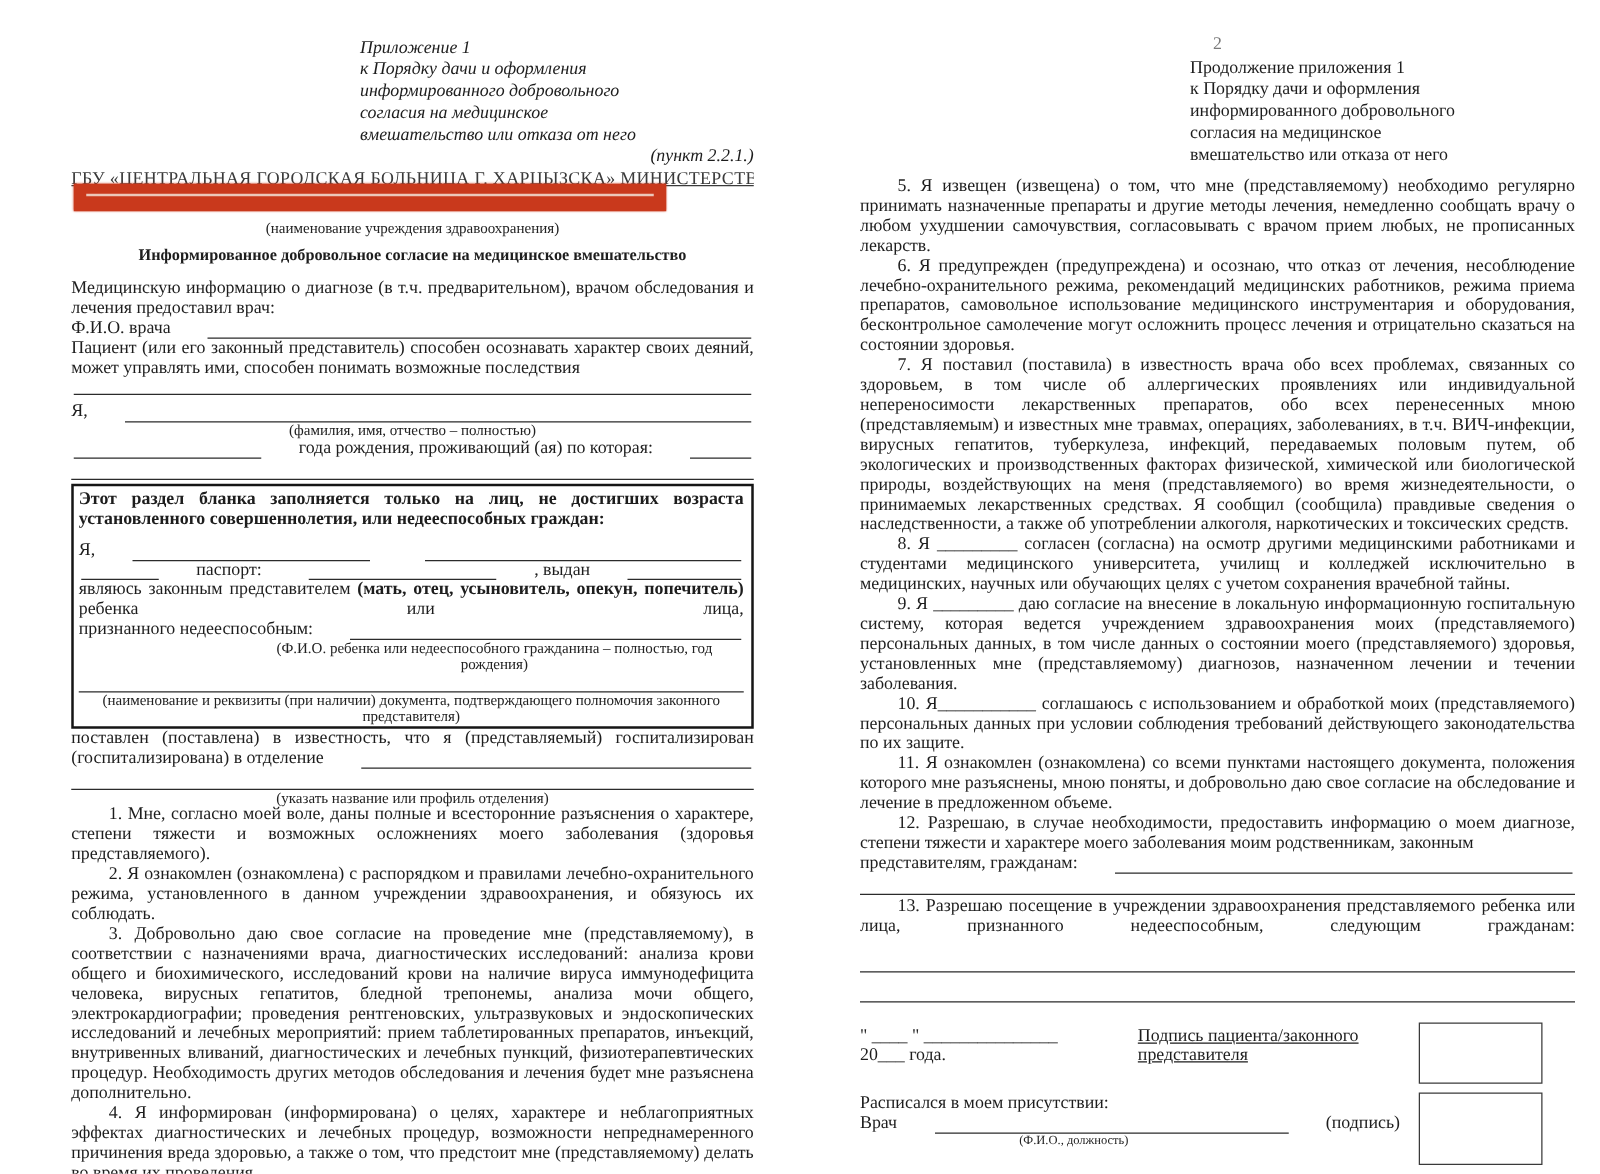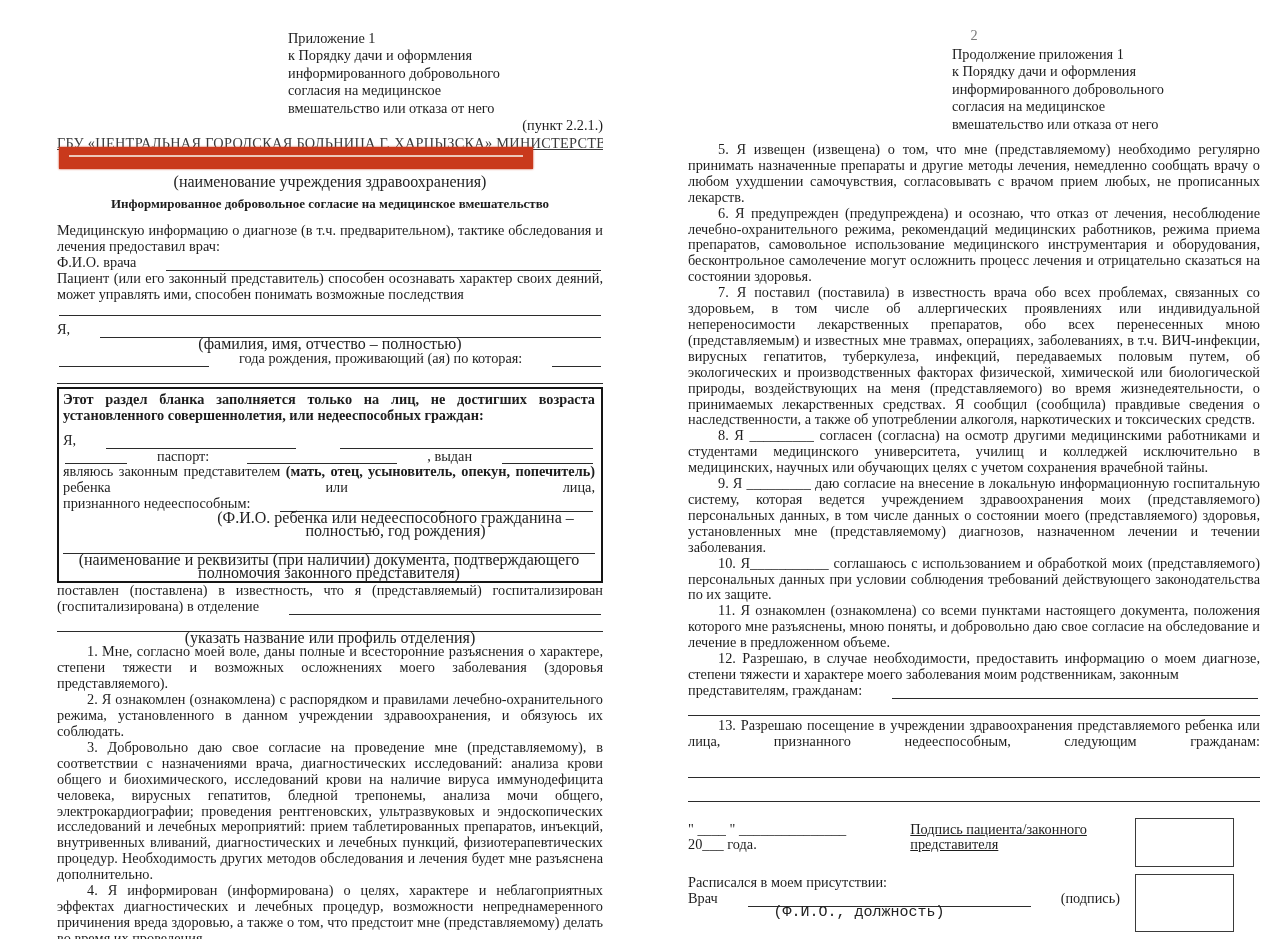--- a/index.html
+++ b/index.html
@@ -7,34 +7,34 @@
     width:1280px;height:939px;background:#ffffff;position:relative;overflow:hidden;
     font-family:"Liberation Serif","DejaVu Serif",serif;color:#1d1d1d;
     font-size:14.3px;line-height:15.9px;
   }
   .page{position:absolute;top:0;}
   .page-left{left:57px;width:546px;}
   .page-right{left:688px;width:572px;}
 
   
   .hdr{width:315px;margin-left:auto;margin-top:30px;}
-  .hdr div{line-height:17.4px;}
+  .hdr div{line-height:17.4px;font-style:italic;}
   .hdr .last{text-align:right;}
   .hdr-right{width:308px;margin-left:auto;margin-top:4px;}
   .hdr-right div{line-height:17.4px;}
 
   .pagenum{text-align:center;color:#7a7a7a;margin-top:28px;line-height:14px;}
 
   
   .redact-wrap{position:relative;height:40px;margin-top:2px;}
   .redact-text{white-space:nowrap;overflow:hidden;text-decoration:underline;color:#3a3a3a;letter-spacing:.3px;}
   .redact-bar{position:absolute;left:2px;top:11px;width:474px;height:22px;background:#c9391c;box-shadow:0 0 2px #c9391c;}
   .redact-bar::after{content:"";position:absolute;left:10px;right:10px;top:8px;height:2px;background:#ecc7b9;}
 
-  .cap{font-size:16px;text-align:center;line-height:12.5px;color:#222;}
+  .cap{font-size:12px;text-align:center;line-height:12.5px;color:#222;}
   .title{font-weight:bold;text-align:center;font-size:13px;line-height:19px;margin:5px 0 10px 0;}
 
   .jp{text-align:justify;}
   .jl{text-align:justify;text-align-last:justify;}
   .para{text-align:justify;text-indent:30px;}
 
   .line{display:flex;align-items:flex-end;gap:28px;}
   .fill{flex:1 1 auto;border-bottom:1px solid #2b2b2b;height:13px;margin:0 2px;}
   .fillw{border-bottom:1px solid #2b2b2b;height:13px;margin:0 2px;}
   .rule{border-bottom:1px solid #2b2b2b;height:13px;margin-top:3px;}
@@ -43,21 +43,21 @@
   .box .bh{font-weight:bold;text-align:justify;}
   .gap8{height:9px;}
 
   .b{font-weight:bold;}
   .ul{text-decoration:underline;}
 
   .sig{position:relative;margin-top:20px;padding-right:140px;}
   .sigbox{position:absolute;right:26px;width:97px;border:1.5px solid #3a3a3a;background:#fff;}
   .sigbox1{top:-4px;height:47px;}
   .sigbox2{top:52px;height:56px;}
-  .caps-left{font-size:15px;line-height:12.5px;color:#222;font-family:Liberation Mono, monospace;}
+  .caps-left{font-size:10px;line-height:12.5px;color:#222;}
 </style>
 </head>
 <body>
 
 <div class="page page-left">
 
   <div class="hdr">
     <div>Приложение 1</div>
     <div>к Порядку дачи и оформления</div>
     <div>информированного добровольного</div>
@@ -67,21 +67,21 @@
   </div>
 
   <div class="redact-wrap">
     <div class="redact-text">ГБУ «ЦЕНТРАЛЬНАЯ ГОРОДСКАЯ БОЛЬНИЦА Г. ХАРЦЫЗСКА» МИНИСТЕРСТВА</div>
     <div class="redact-bar"></div>
   </div>
   <div class="cap">(наименование учреждения здравоохранения)</div>
 
   <div class="title">Информированное добровольное согласие на медицинское вмешательство</div>
 
-  <div class="jp">Медицинскую информацию о диагнозе (в т.ч. предварительном), тактике обследования и лечения предоставил врач:</div>
+  <div class="jp">Медицинскую информацию о диагнозе (в т.ч. предварительном), врачом обследования и лечения предоставил врач:</div>
   <div class="line">
     <span>Ф.И.О. врача</span>
     <span class="fill"></span>
   </div>
   <div class="jp">Пациент (или его законный представитель) способен осознавать характер своих деяний, может управлять ими, способен понимать возможные последствия</div>
   <div class="line">
     <span class="fill"></span>
   </div>
 
   <div class="line" style="margin-top:6px;">

